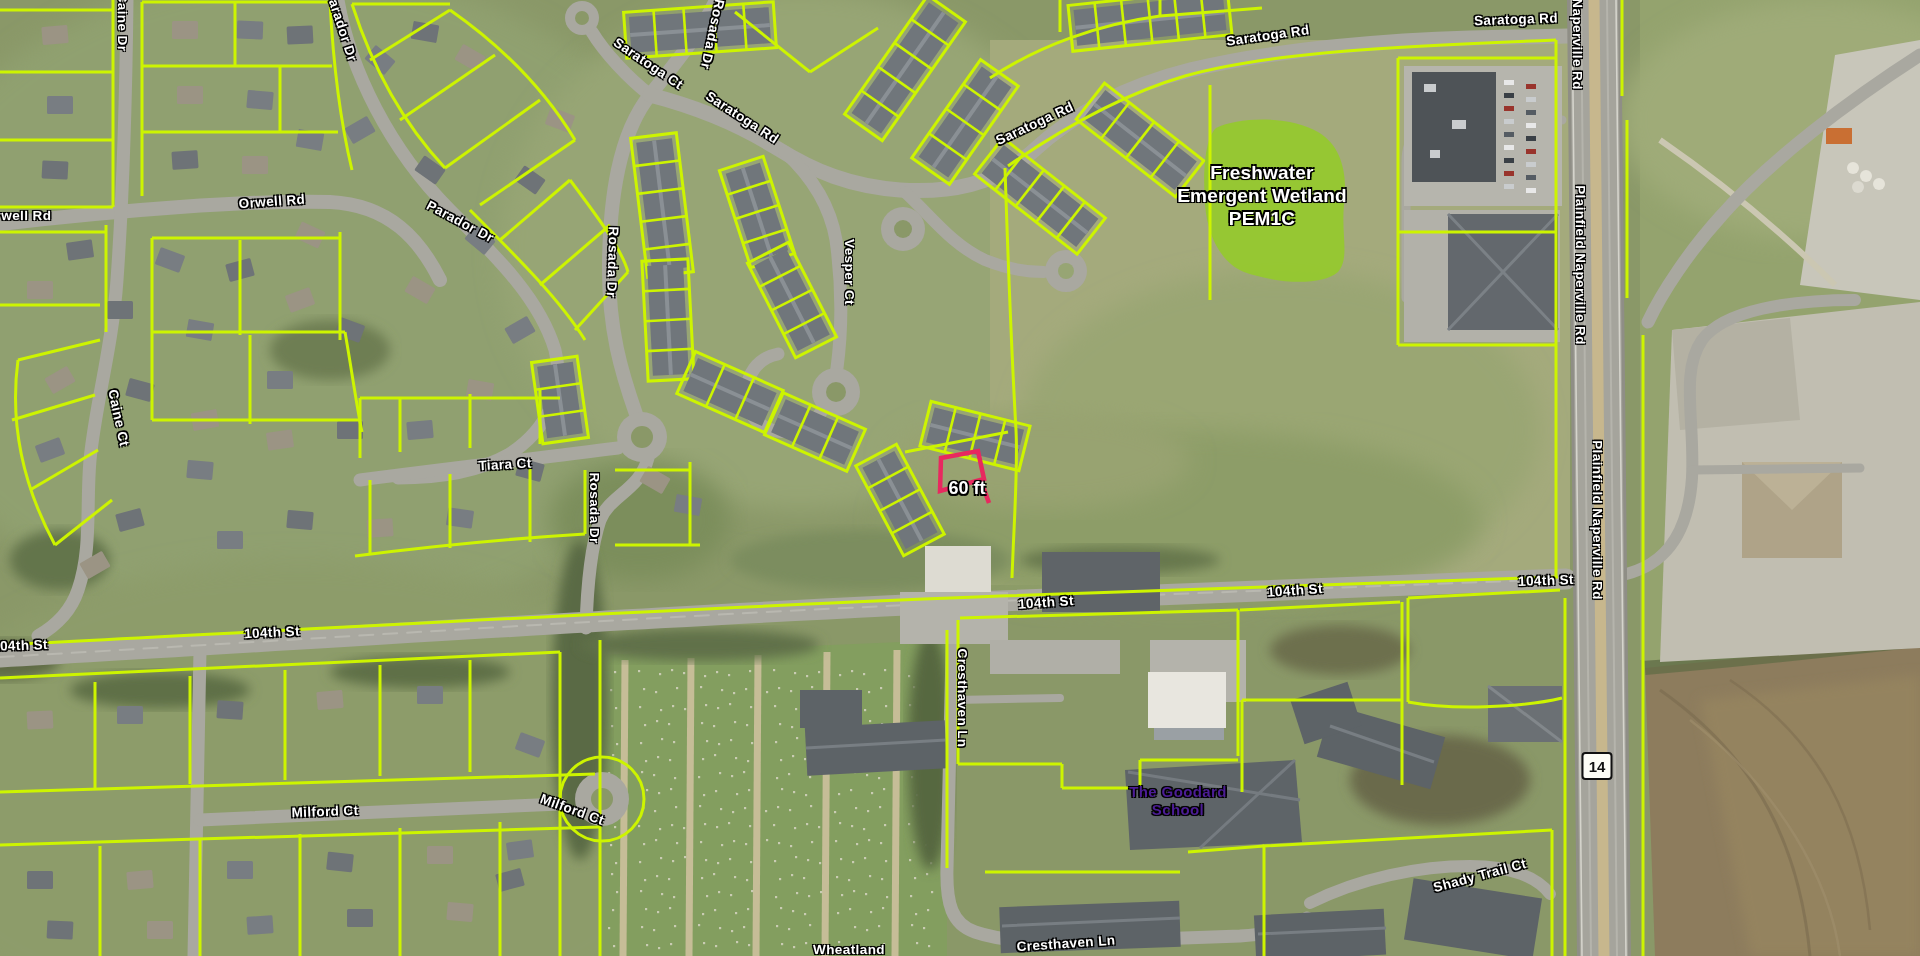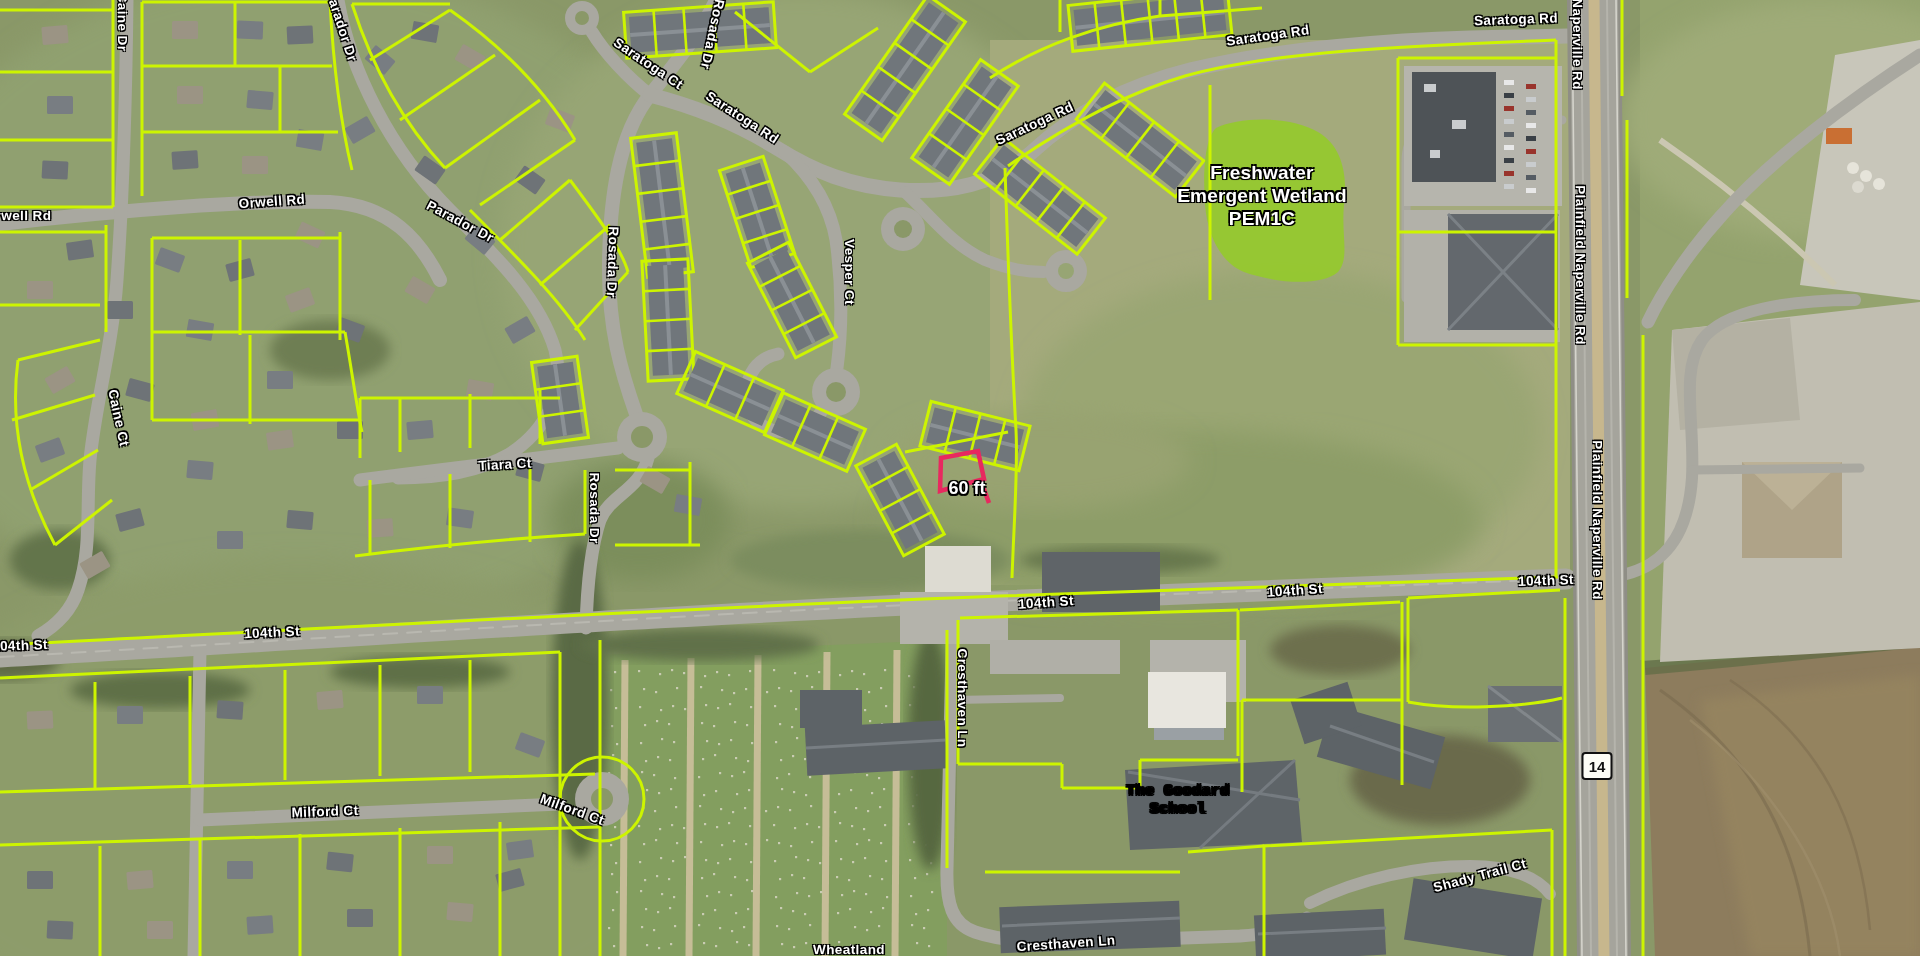--- a/index.html
+++ b/index.html
@@ -845,21 +845,21 @@
 PEM1C</div>
       <div class="map-label k-measure" style="left: 967px; top: 489px; transform: translate(-50%, -50%) rotate(0deg);">60 ft</div>
       <div class="map-label k-road" style="left: 20px; top: 646px; transform: translate(-50%, -50%) rotate(-2deg);">104th St</div>
       <div class="map-label k-road" style="left: 272px; top: 633px; transform: translate(-50%, -50%) rotate(-3deg);">104th St</div>
       <div class="map-label k-road" style="left: 1046px; top: 603px; transform: translate(-50%, -50%) rotate(-4deg);">104th St</div>
       <div class="map-label k-road" style="left: 1295px; top: 591px; transform: translate(-50%, -50%) rotate(-4deg);">104th St</div>
       <div class="map-label k-road" style="left: 1546px; top: 581px; transform: translate(-50%, -50%) rotate(-2deg);">104th St</div>
       <div class="map-label k-road" style="left: 325px; top: 812px; transform: translate(-50%, -50%) rotate(-2deg);">Milford Ct</div>
       <div class="map-label k-road" style="left: 572px; top: 810px; transform: translate(-50%, -50%) rotate(20deg);">Milford Ct</div>
       <div class="map-label k-road" style="left: 962px; top: 698px; transform: translate(-50%, -50%) rotate(90deg);">Cresthaven Ln</div>
-      <div class="map-label k-place" style="left: 1178px; top: 801px; transform: translate(-50%, -50%) rotate(0deg); color: #000000; font-family: Liberation Mono, monospace;">The Goodard
+      <div class="map-label k-place" style="left: 1178px; top: 801px; transform: translate(-50%, -50%) rotate(0deg); color: #4c1d95;">The Goodard
 School</div>
       <div class="map-label k-road" style="left: 1480px; top: 876px; transform: translate(-50%, -50%) rotate(-15deg);">Shady Trail Ct</div>
       <div class="map-label k-road" style="left: 1066px; top: 944px; transform: translate(-50%, -50%) rotate(-4deg);">Cresthaven Ln</div>
       <div class="map-label k-road" style="left: 849px; top: 950px; transform: translate(-50%, -50%) rotate(0deg);">Wheatland</div>
     </div>
 <div id="shield" style="left:1597px;top:766px;">
   <span>14</span>
 </div>
 </div>
 

